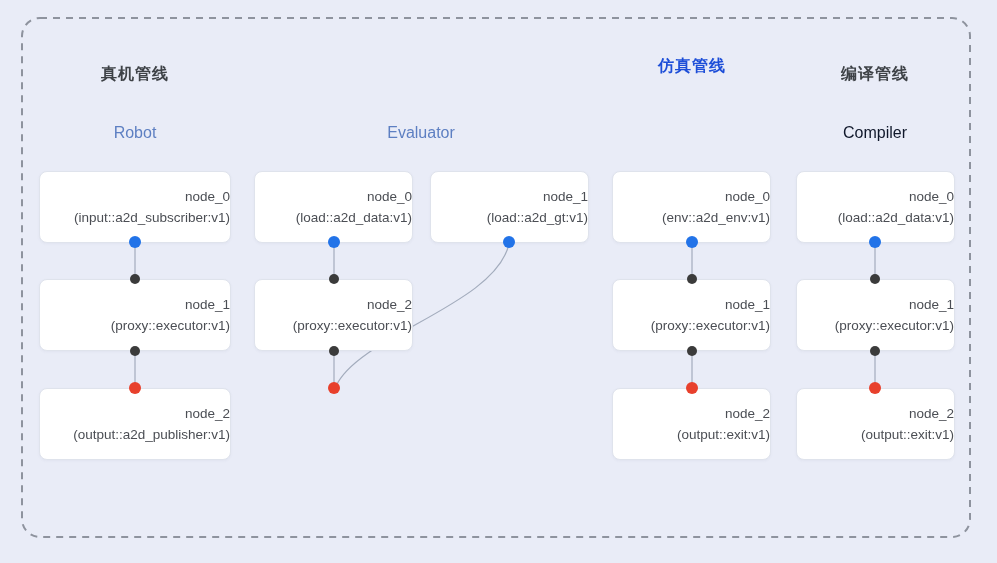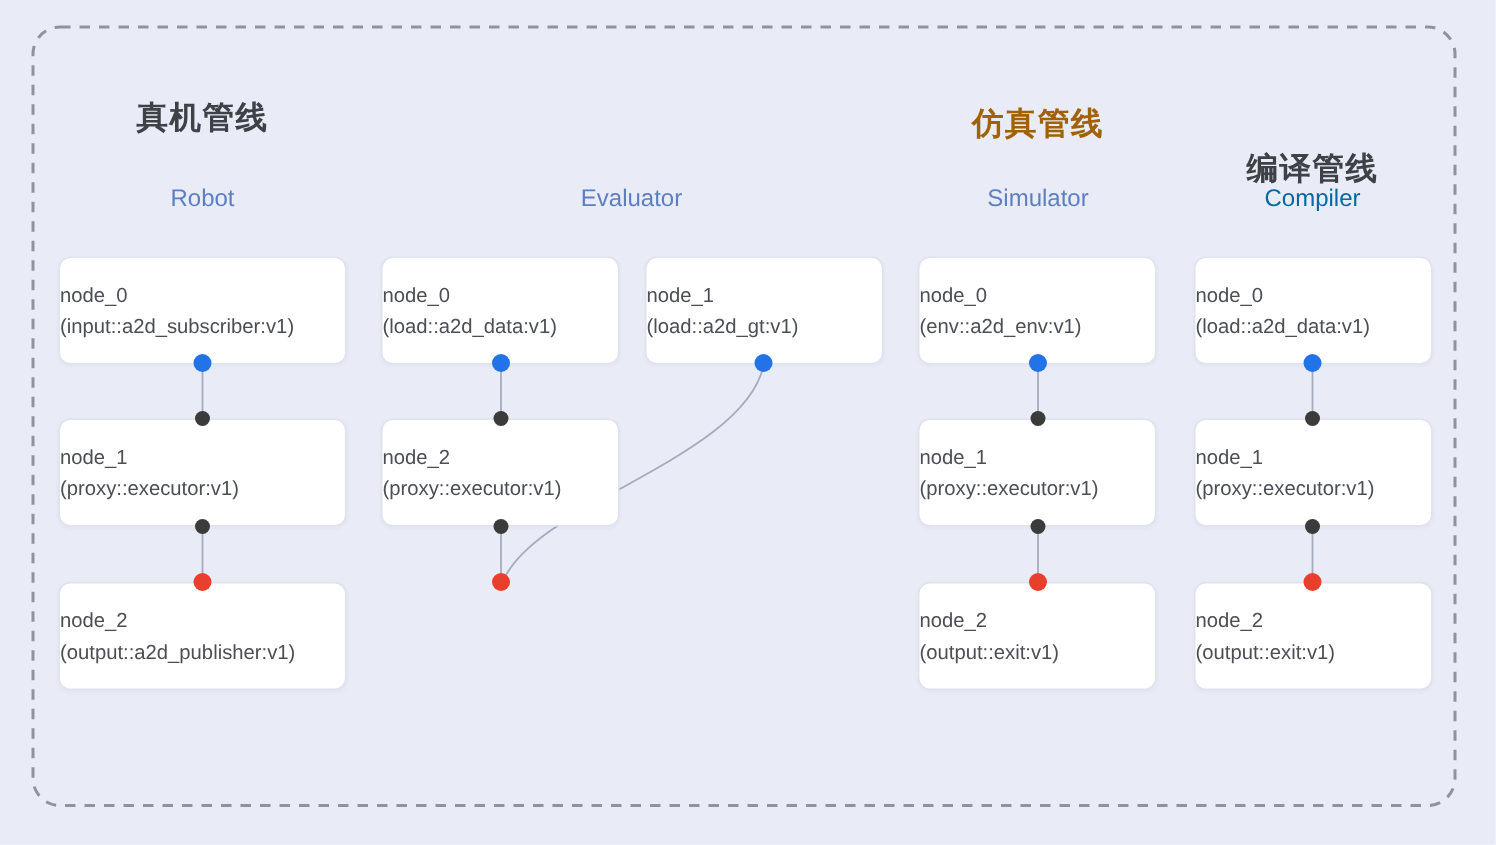--- a/index.html
+++ b/index.html
@@ -14,21 +14,21 @@
   #edges-svg {
     position: absolute;
     left: 0; top: 0;
     width: 997px; height: 563px;
     z-index: 1;
   }
   .zh {
     position: absolute;
     width: 220px;
     text-align: center;
-    font-size: 21px;
+    font-size: 16px;
     font-weight: 700;
     color: #3e4247;
     z-index: 2;
     letter-spacing: 1px;
   }
   .en {
     position: absolute;
     width: 220px;
     text-align: center;
     font-size: 16px;
@@ -39,21 +39,21 @@
   .box {
     position: absolute;
     width: 159px;
     height: 72px;
     background: #ffffff;
     border: 1px solid #dfe3ec;
     border-radius: 8px;
     box-sizing: border-box;
     display: flex;
     flex-direction: column;
-    align-items: flex-start;
+    align-items: flex-end;
     justify-content: center;
     z-index: 2;
     box-shadow: 0 1px 3px rgba(70,80,110,0.05);
   }
   .box.wide { width: 192px; }
   .ntext {
     font-size: 13.5px;
     color: #4b4e54;
     line-height: 21px;
     white-space: nowrap;
@@ -82,27 +82,26 @@
     <path class="edge" d="M 509 244 C 495 305, 360 335, 336 386" fill="none" stroke-width="1.2" stroke="#a3acbd"></path>
 
     <line class="edge" x1="692" y1="242" x2="692" y2="279" stroke-width="1.2" stroke="#a3acbd"></line>
     <line class="edge" x1="692" y1="351" x2="692" y2="388" stroke-width="1.2" stroke="#a3acbd"></line>
 
     <line class="edge" x1="875" y1="242" x2="875" y2="279" stroke-width="1.2" stroke="#a3acbd"></line>
     <line class="edge" x1="875" y1="351" x2="875" y2="388" stroke-width="1.2" stroke="#a3acbd"></line>
   </svg>
 
   <div class="zh" style="left: 25px; top: 64px; color: rgb(62, 66, 71);">真机管线</div>
-  <div class="zh" style="left: 582px; top: 68px; color: #a16207;">仿真管线</div>
-  <div class="zh" style="left: 765px; top: 64px; color: rgb(62, 66, 71); margin-top: 34px;">编译管线</div>
+  <div class="zh" style="left: 582px; top: 56px; color: #1d4ed8;">仿真管线</div>
+  <div class="zh" style="left: 765px; top: 64px; color: rgb(62, 66, 71);">编译管线</div>
 
   <div class="en" style="left: 25px; top: 124px; color: rgb(93, 127, 194);">Robot</div>
   <div class="en" style="left: 311px; top: 124px; color: rgb(93, 127, 194);">Evaluator</div>
-  <div class="en" style="left: 582px; top: 124px; color: rgb(93, 127, 194);">Simulator</div>
-  <div class="en" style="left: 765px; top: 124px; color: #0369a1;">Compiler</div>
+  <div class="en" style="left: 765px; top: 124px; color: #0f172a;">Compiler</div>
 
   <div class="box wide" style="left:39px; top:171px;">
     <div class="ntext">node_0</div>
     <div class="ntext">(input::a2d_subscriber:v1)</div>
   </div>
   <div class="box wide" style="left:39px; top:279px;">
     <div class="ntext">node_1</div>
     <div class="ntext">(proxy::executor:v1)</div>
   </div>
   <div class="box wide" style="left:39px; top:388px;">

